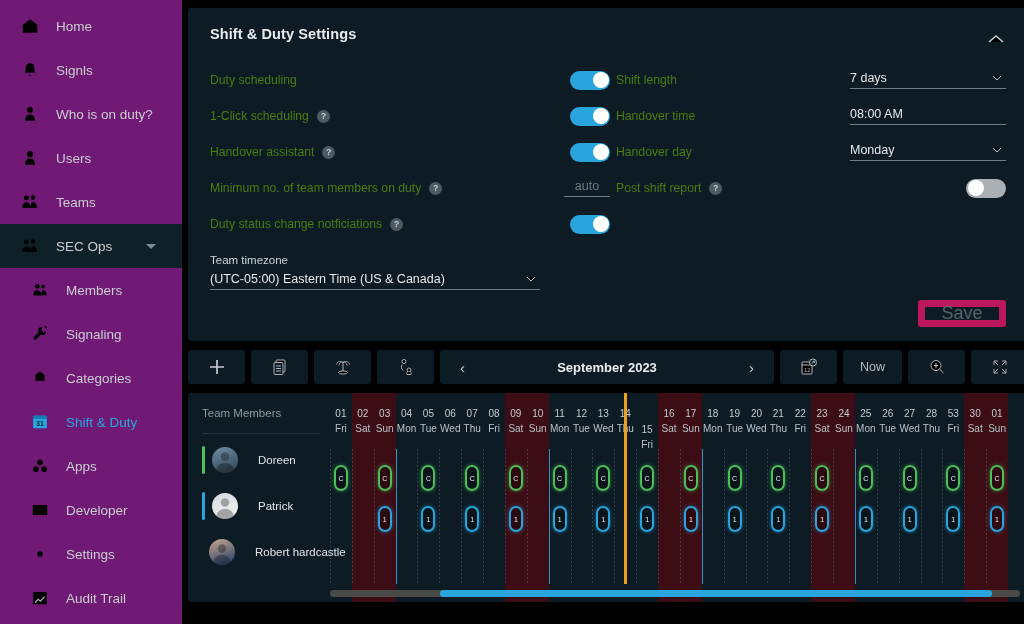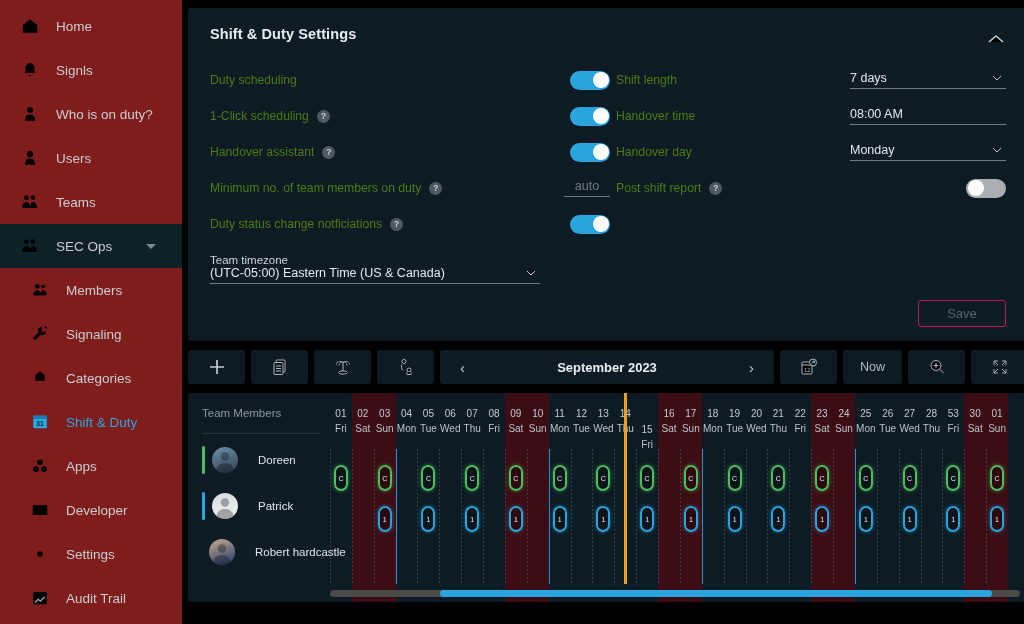--- a/index.html
+++ b/index.html
@@ -7,21 +7,21 @@
     width: 1024px; height: 624px;
     background: #000000;
     font-family: "Liberation Sans", sans-serif;
     overflow: hidden;
   }
   #app { position: relative; width: 1024px; height: 624px; background:#000; display:flex; }
 
   
   .sidebar {
     width: 182px; height: 624px;
-    background: #7f1d1d;
+    background: #701a75;
     padding-top: 4px;
     flex: 0 0 182px;
     position: relative;
   }
   .nav-item {
     display: flex; align-items: center;
     height: 44px; padding-left: 20px;
     color: #c9cdd1; font-size: 13.5px;
     cursor: pointer;
     position: relative;
@@ -79,27 +79,27 @@
   .underline-field {
     border-bottom:1px solid #6f7c84; color:#e4e9ec; font-size:12.5px;
     padding-bottom:3px; position:relative; display:flex; align-items:center;
   }
   .underline-field.small { width: 46px; justify-content:center; color:#6e7c85; }
   .underline-field .chev { position:absolute; right:2px; top:1px; }
   .uf-right { width: 156px; }
   .uf-value { white-space:nowrap; }
 
   .tz-block { margin-top: 12px; width: 330px; }
-  .tz-block .tzlbl { color:#cfd5d9; font-size:11.5px; }
+  .tz-block .tzlbl { color:#cfd5d9; font-size:11.5px; margin-bottom:6px; }
   .tz-select { width:330px; }
 
   .save-btn {
     position:absolute; right:22px; bottom:14px;
-    width: 88px; height: 27px; border:1px solid #be185d; border-radius:3px;
-    color:#56646c; font-size:13px; display:flex;align-items:center;justify-content:center;
+    width: 88px; height: 27px; border:7px solid #be185d; border-radius:3px;
+    color:#56646c; font-size:18px; display:flex;align-items:center;justify-content:center;
     background: transparent; cursor:default;margin-left:40px;
   }
 
   
   .toolbar { display:flex; align-items:center; margin-top:9px; gap:6px; height:34px; }
   .tbtn {
     background:#0c1b24; border-radius:3px; height:34px; width:57px;
     display:flex;align-items:center;justify-content:center; cursor:pointer;
     color:#b3bcc2; font-size:12.5px;
   }

